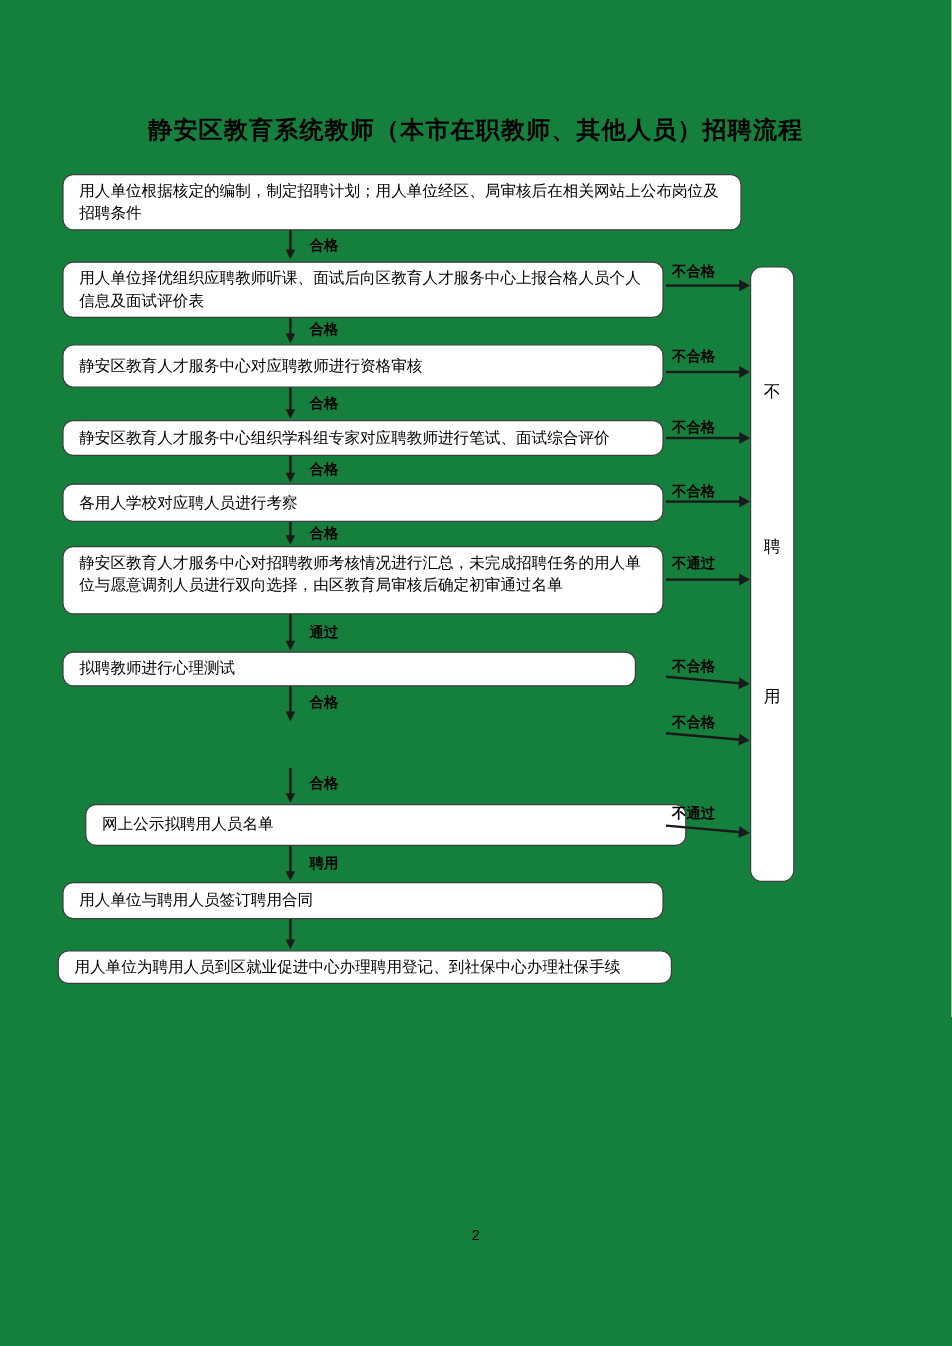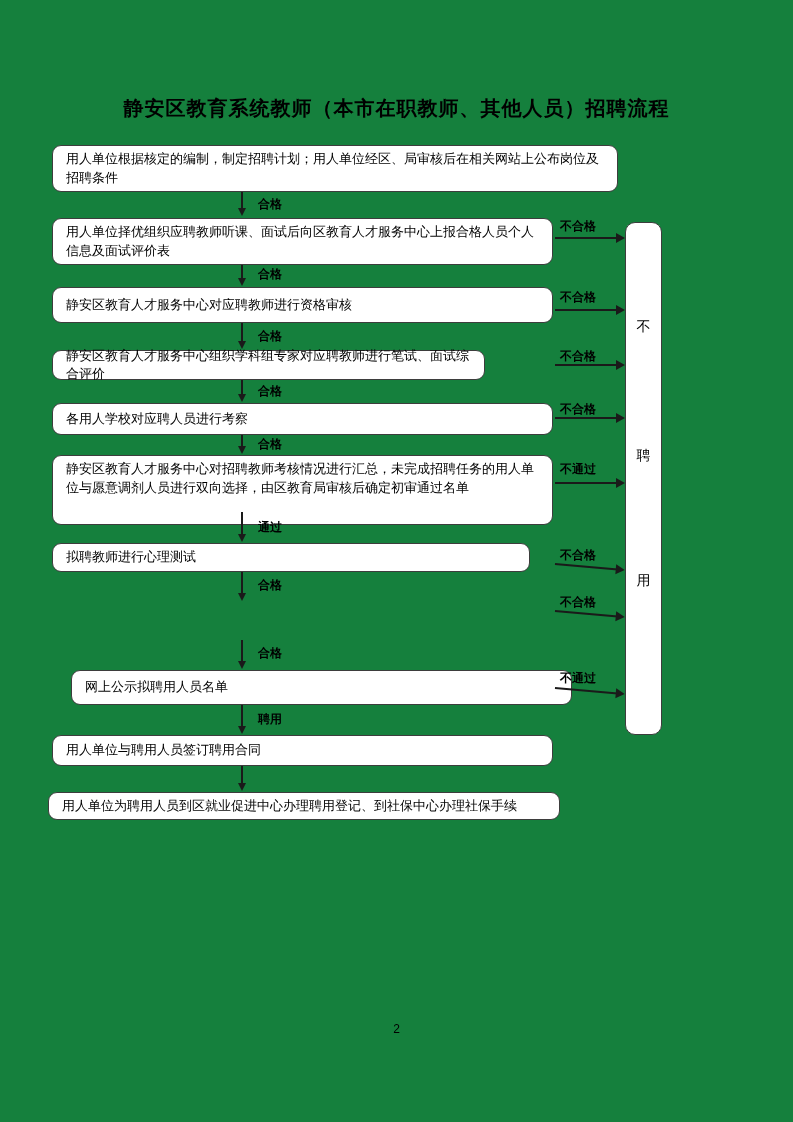--- a/index.html
+++ b/index.html
@@ -81,25 +81,25 @@
 <div class="page">
 
   <div class="title">静安区教育系统教师（本市在职教师、其他人员）招聘流程</div>
 
   <div class="box" style="left:52px; top:145px; width:566px; height:47px;">用人单位根据核定的编制，制定招聘计划；用人单位经区、局审核后在相关网站上公布岗位及招聘条件</div>
 
   <div class="box" style="left:52px; top:218px; width:501px; height:47px;">用人单位择优组织应聘教师听课、面试后向区教育人才服务中心上报合格人员个人信息及面试评价表</div>
 
   <div class="box single" style="left:52px; top:287px; width:501px; height:36px;">静安区教育人才服务中心对应聘教师进行资格审核</div>
 
-  <div class="box single" style="left:52px; top:350px; width:433px; height:30px;">静安区教育人才服务中心组织学科组专家对应聘教师进行笔试、面试综合评价</div>
+  <div class="box single" style="left:52px; top:350px; width:501px; height:30px;">静安区教育人才服务中心组织学科组专家对应聘教师进行笔试、面试综合评价</div>
 
   <div class="box single" style="left:52px; top:403px; width:501px; height:32px;">各用人学校对应聘人员进行考察</div>
 
-  <div class="box" style="left:52px; top:455px; width:501px; height:70px;">静安区教育人才服务中心对招聘教师考核情况进行汇总，未完成招聘任务的用人单位与愿意调剂人员进行双向选择，由区教育局审核后确定初审通过名单</div>
+  <div class="box" style="left:52px; top:455px; width:501px; height:57px;">静安区教育人才服务中心对招聘教师考核情况进行汇总，未完成招聘任务的用人单位与愿意调剂人员进行双向选择，由区教育局审核后确定初审通过名单</div>
 
   <div class="box single" style="left:52px; top:543px; width:478px; height:29px;">拟聘教师进行心理测试</div>
 
 
   <div class="box single" style="left:52px; top:670px; width:501px; height:35px;margin-left:19px;">网上公示拟聘用人员名单</div>
 
   <div class="box single" style="left:52px; top:735px; width:501px; height:31px;">用人单位与聘用人员签订聘用合同</div>
 
   <div class="box single" style="left:48px; top:792px; width:512px; height:28px;">用人单位为聘用人员到区就业促进中心办理聘用登记、到社保中心办理社保手续</div>
 

